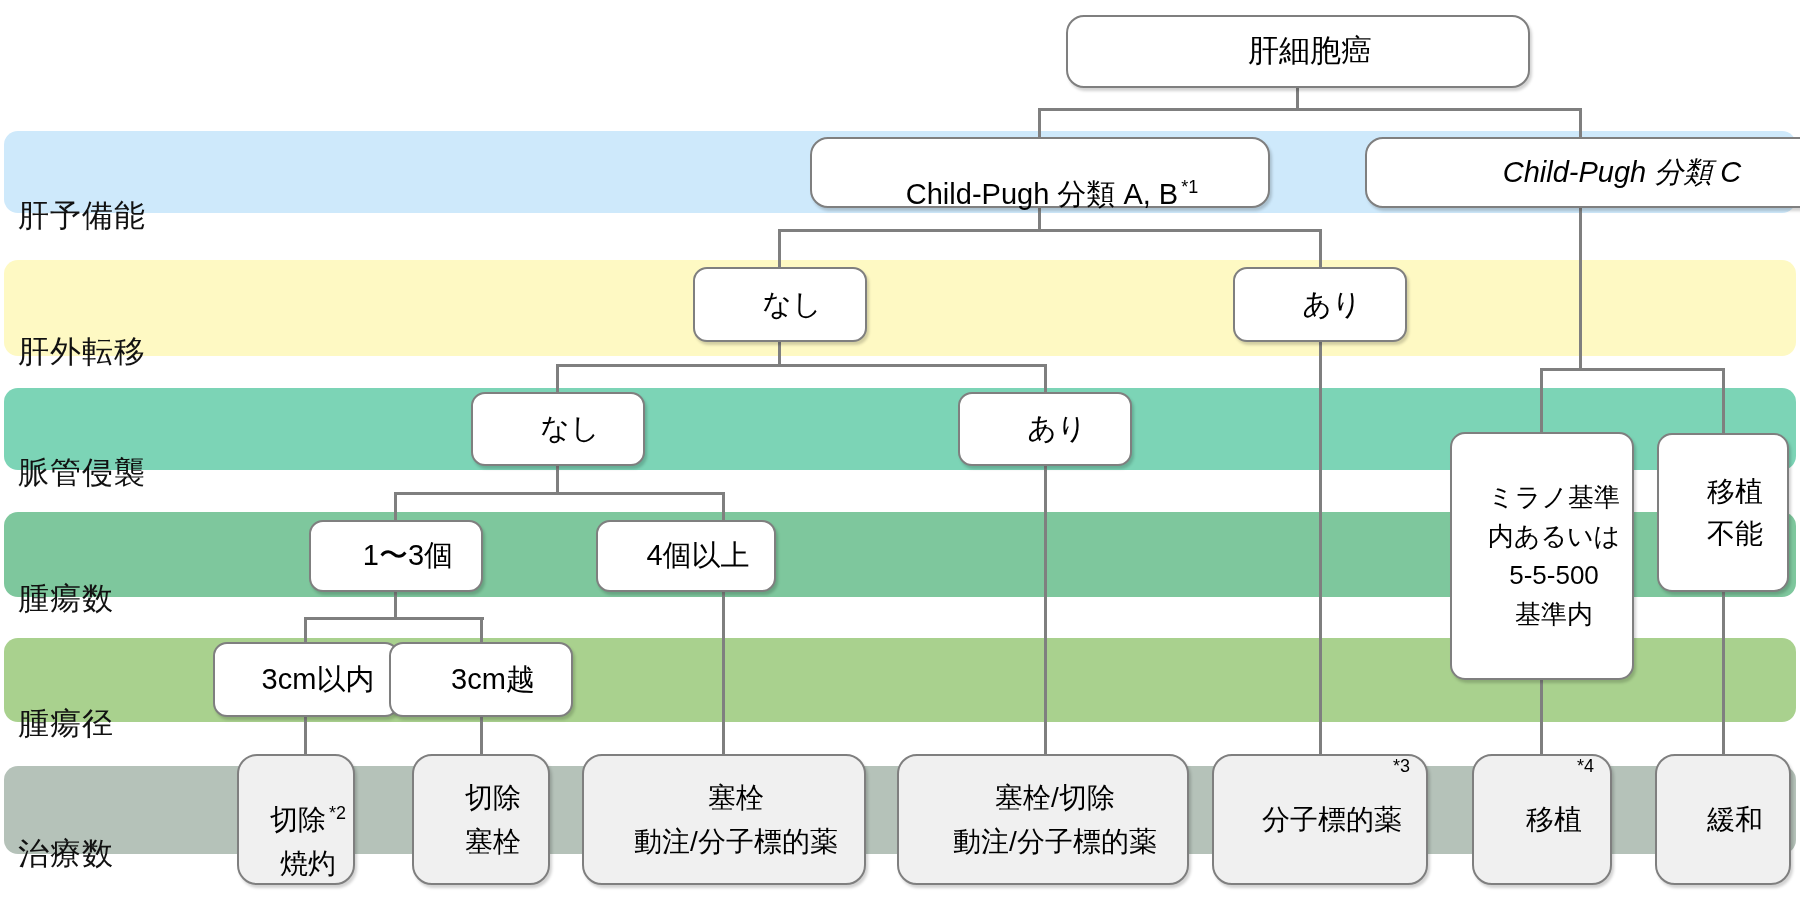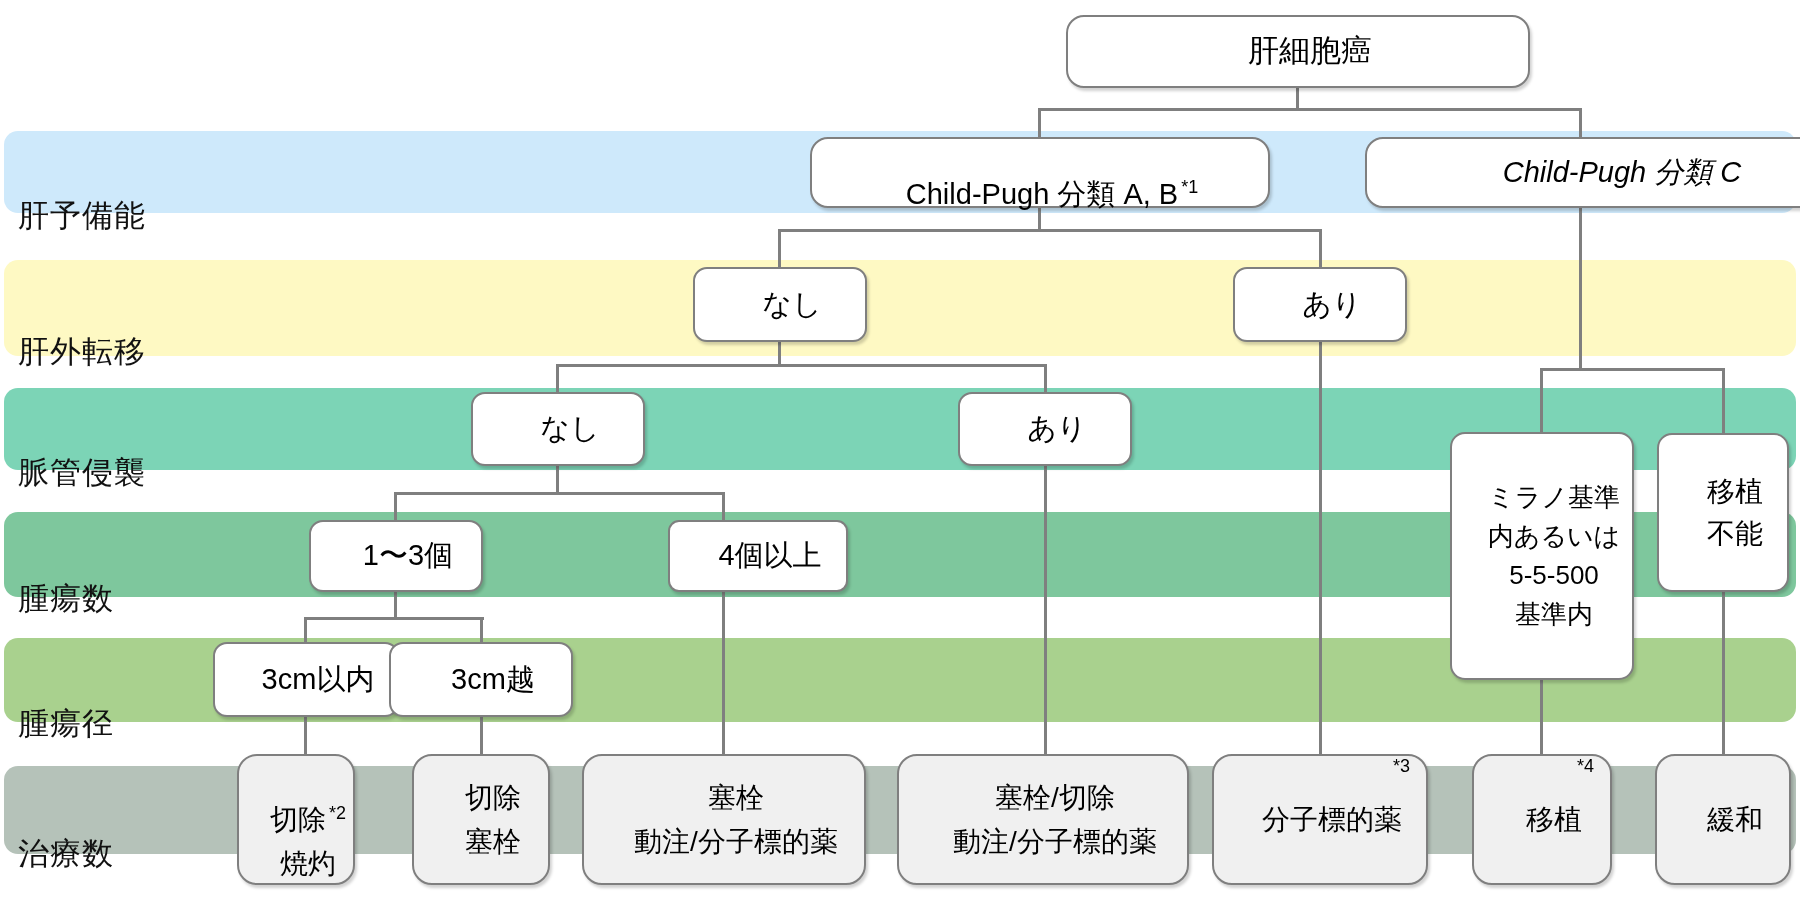--- a/index.html
+++ b/index.html
@@ -117,21 +117,21 @@
   <div class="node" style="left:471px;top:392px;width:174px;height:74px;">
     <span>なし</span>
   </div>
   <div class="node" style="left:958px;top:392px;width:174px;height:74px;">
     <span>あり</span>
   </div>
 
   <div class="node" style="left:309px;top:520px;width:174px;height:72px;">
     <span>1〜3個</span>
   </div>
-  <div class="node" style="left:668px;top:520px;width:180px;height:72px;border-radius:11px;">
+  <div class="node" style="left:596px;top:520px;width:180px;height:72px;">
     <span>4個以上</span>
   </div>
 
   <div class="node" style="left:213px;top:642px;width:186px;height:75px;">
     <span>3cm以内</span>
   </div>
   <div class="node" style="left:389px;top:642px;width:184px;height:75px;">
     <span>3cm越</span>
   </div>
 

